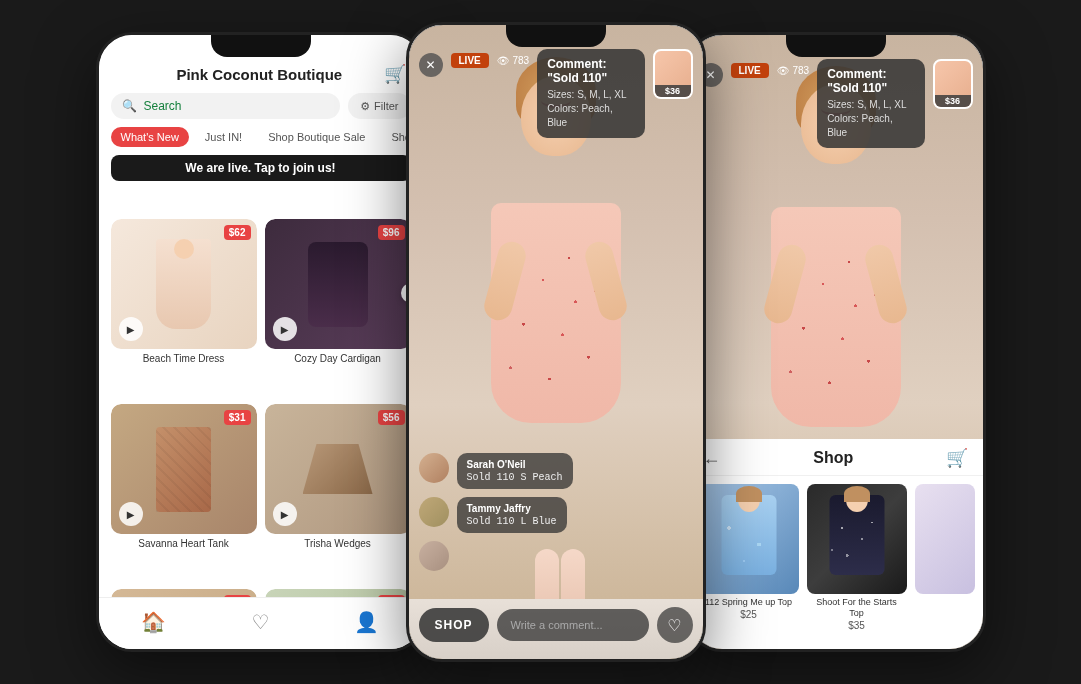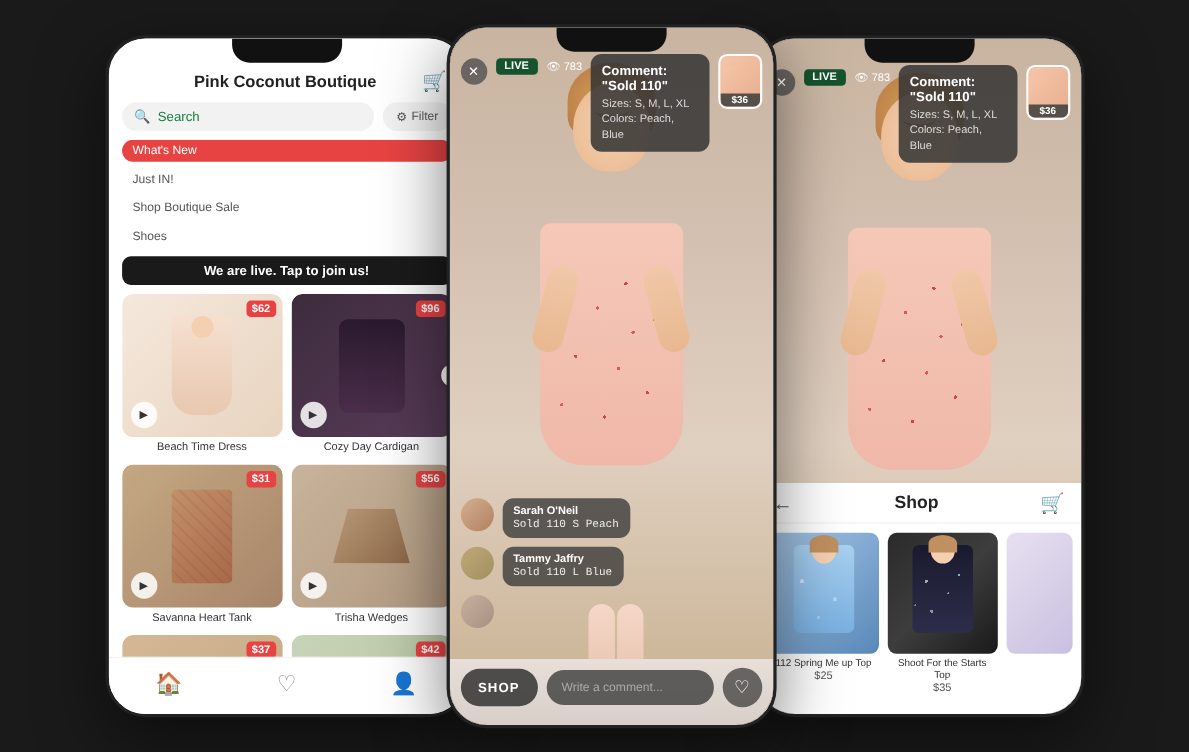--- a/index.html
+++ b/index.html
@@ -109,21 +109,20 @@
       display: flex;
       align-items: center;
       gap: 4px;
     }
 
     .tabs-row {
       display: flex;
       gap: 6px;
       padding: 0 12px 8px;
       overflow-x: auto;
-      flex-direction: column;
     }
 
     .tab-item {
       font-size: 11px;
       padding: 4px 10px;
       border-radius: 16px;
       white-space: nowrap;
       color: #555;
       cursor: pointer;
     }
@@ -151,20 +150,21 @@
       gap: 8px;
       padding: 0 12px;
       overflow-y: auto;
       max-height: 420px;
     }
 
     .product-card {
       position: relative;
       border-radius: 10px;
       overflow: hidden;
+      margin-top: 30px;
     }
 
     .product-thumb {
       width: 100%;
       height: 130px;
       border-radius: 10px;
       overflow: hidden;
       position: relative;
       background: #f0e8e0;
       display: flex;
@@ -314,21 +314,21 @@
       display: flex;
       align-items: center;
       justify-content: center;
       color: white;
       font-size: 12px;
       flex-shrink: 0;
       margin-top: 4px;
     }
 
     .live-badge-top {
-      background: #14532d;
+      background: #c2410c;
       color: white;
       font-size: 10px;
       font-weight: 700;
       padding: 2px 8px;
       border-radius: 4px;
       flex-shrink: 0;
       margin-top: 4px;
     }
 
     .comment-popup {

